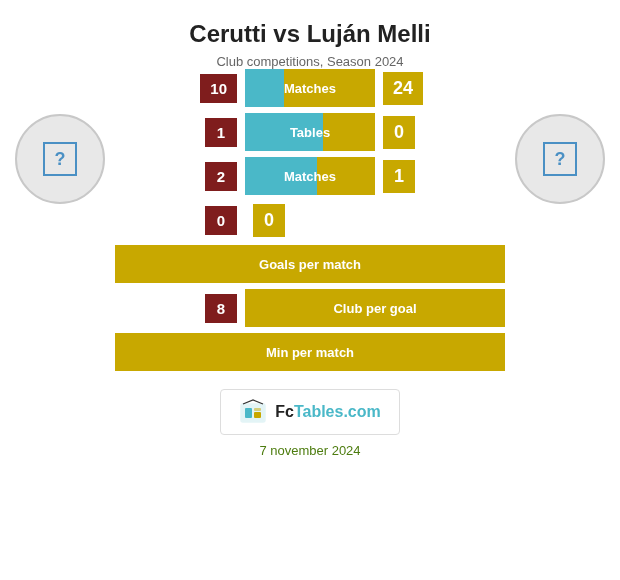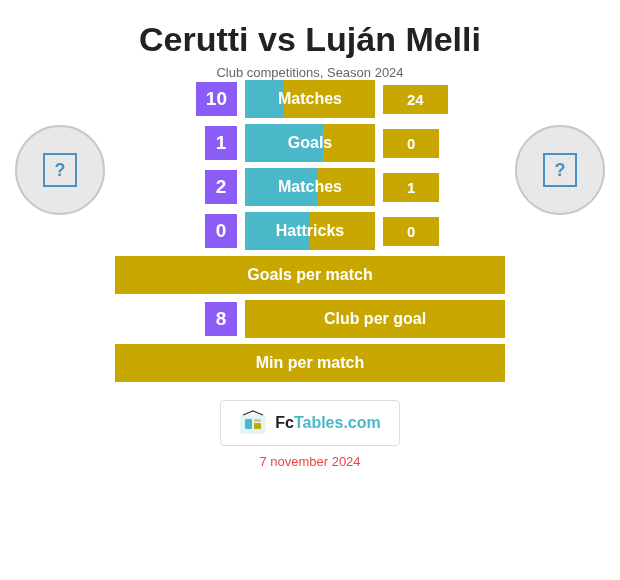--- a/index.html
+++ b/index.html
@@ -16,21 +16,21 @@
     .page-wrapper {
       width: 620px;
       height: 580px;
       background: #fff;
       display: flex;
       flex-direction: column;
       align-items: center;
       padding: 20px 10px 10px;
     }
     .main-title {
-      font-size: 34px;
+      font-size: 24px;
       font-weight: bold;
       color: #222;
       text-align: center;
       margin-bottom: 6px;
     }
     .subtitle {
       font-size: 13px;
       color: #666;
       text-align: center;
     }
@@ -41,24 +41,24 @@
       background: transparent;
       position: relative;
       z-index: 1;
     }
     .left-val {
       width: 130px;
       text-align: right;
       padding-right: 8px;
     }
     .left-val span {
-      background: #8b5cf6;
+      background: #7f1d1d;
       color: #fff;
       font-weight: bold;
-      font-size: 19px;
+      font-size: 15px;
       padding: 6px 10px;
       display: inline-block;
       min-width: 32px;
       text-align: center;
     }
     .bar-container {
       flex: 1;
       height: 38px;
       position: relative;
       display: flex;
@@ -80,34 +80,34 @@
       top: 0;
       height: 100%;
       background: #4ab8c8;
       z-index: 1;
     }
     .bar-label {
       position: relative;
       z-index: 2;
       color: #fff;
       font-weight: bold;
-      font-size: 16px;
+      font-size: 13px;
       text-align: center;
     }
     .right-val {
       width: 130px;
       text-align: left;
       padding-left: 8px;
     }
     .right-val span {
       background: #c8a800;
       color: #fff;
       font-weight: bold;
-      font-size: 15px;
-      padding: 6px 24px;
+      font-size: 18px;
+      padding: 6px 10px;
       display: inline-block;
       min-width: 32px;
       text-align: center;
     }
     .stat-row.single .bar-bg {
       background: #c8a800;
     }
     .logo-section {
       margin-top: 18px;
       display: flex;
@@ -131,21 +131,21 @@
     .logo-text {
       font-size: 16px;
       font-weight: bold;
       color: #222;
     }
     .logo-text span {
       color: #4ab8c8;
     }
     .date-text {
       font-size: 13px;
-      color: #ef4444;
+      color: #4d7c0f;
     }
     .avatars-wrapper {
       width: 590px;
       position: relative;
     }
     .avatars-abs {
       position: absolute;
       left: 0;
       top: 0;
       width: 100%;
@@ -212,40 +212,35 @@
             <div class="bar-fill" style="width: 30%;"></div>
             <div class="bar-label">Matches</div>
           </div>
           <div class="right-val"><span>24</span></div>
         </div>
         <div class="stat-row">
           <div class="left-val"><span>1</span></div>
           <div class="bar-container">
             <div class="bar-bg"></div>
             <div class="bar-fill" style="width: 60%;"></div>
-            <div class="bar-label">Goals</div>
+            <div class="bar-label">Tables</div>
           </div>
           <div class="right-val"><span>0</span></div>
         </div>
         <div class="stat-row">
           <div class="left-val"><span>2</span></div>
           <div class="bar-container">
             <div class="bar-bg"></div>
             <div class="bar-fill" style="width: 55%;"></div>
             <div class="bar-label">Matches</div>
           </div>
           <div class="right-val"><span>1</span></div>
         </div>
         <div class="stat-row">
           <div class="left-val"><span>0</span></div>
-          <div class="bar-container">
-            <div class="bar-bg"></div>
-            <div class="bar-fill" style="width: 50%;"></div>
-            <div class="bar-label">Hattricks</div>
-          </div>
           <div class="right-val"><span>0</span></div>
         </div>
         <div class="stat-row single">
           <div class="bar-container">
             <div class="bar-bg" style="background: rgb(200, 168, 0);"></div>
             <div class="bar-label">Goals per match</div>
           </div>
         </div>
         <div class="stat-row single">
           <div class="left-val"><span>8</span></div>

